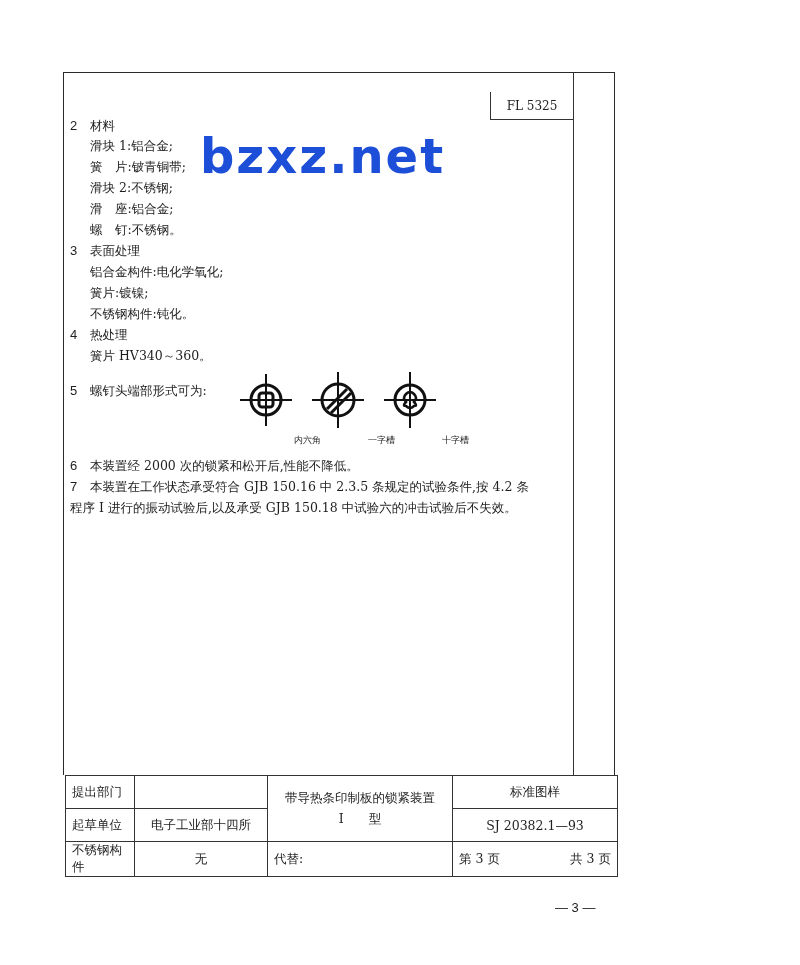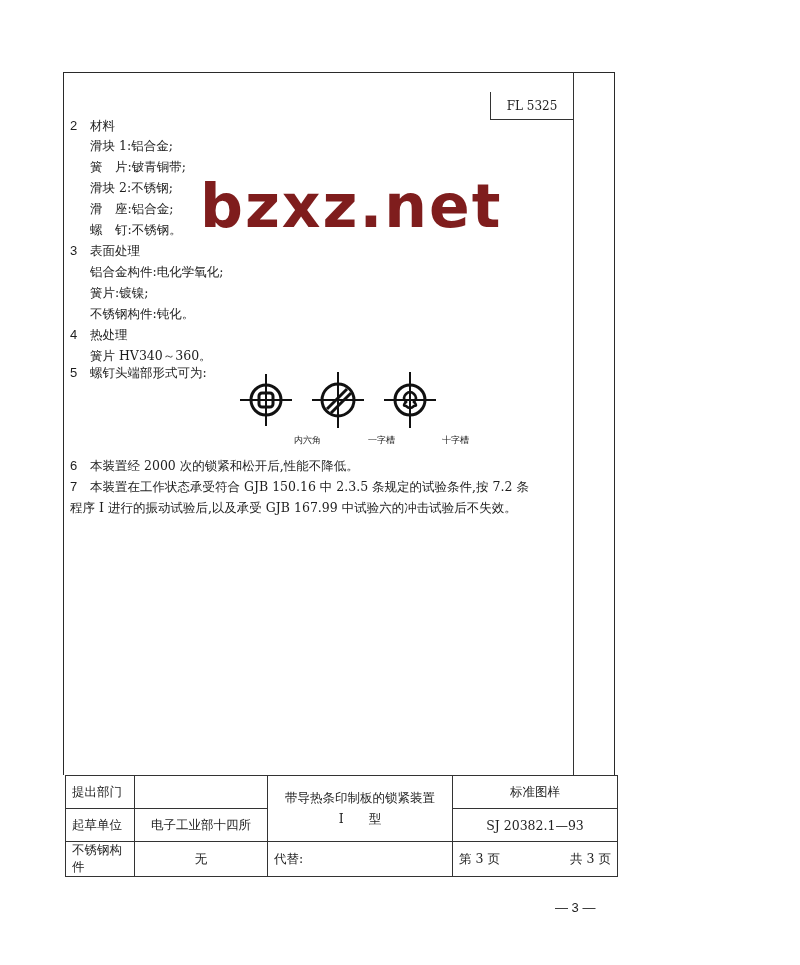--- a/index.html
+++ b/index.html
@@ -6,21 +6,21 @@
   body { width:800px; height:965px; position:relative; overflow:hidden;
          font-family:"DejaVu Serif", "Liberation Serif", serif; color:#1e1e1e; }
   .frame { position:absolute; left:63px; top:72px; width:552px; height:703px;
            border:1.5px solid #2a2a2a; border-bottom:none; box-sizing:border-box; }
   .inner-vline { position:absolute; left:573px; top:72px; width:0; height:703px;
                  border-left:1px solid #333; }
   .code-box { position:absolute; left:490px; top:72px; width:83px; height:28px;
               border-left:1px solid #333; border-bottom:1px solid #333; box-sizing:border-box;
               font-size:12px; display:flex; align-items:center; justify-content:center;margin-top:20px; }
   .watermark { position:absolute; left:200px; top:132px; font-family:"DejaVu Sans", sans-serif;
-               font-weight:bold; font-size:60px; color:#7f1d1d; letter-spacing:2px; line-height:1;margin-top:44px; }
+               font-weight:bold; font-size:48px; color:#1d4ed8; letter-spacing:2px; line-height:1; }
   .content { position:absolute; left:70px; top:118px; width:500px; font-size:12.5px; }
   .line { position:absolute; white-space:nowrap; }
   .num { display:inline-block; width:20px; font-family:"Liberation Sans", sans-serif; font-size:13px; }
   .indent { left:20px; }
   .icons { position:absolute; left:240px; top:372px; width:200px; height:80px; }
   .icon { position:absolute; top:0; }
   .icon-label { position:absolute; top:62px; font-size:9px; white-space:nowrap;margin-left:44px; }
   table.title-block { position:absolute; left:65px; top:775px; width:553px; height:98px;
            border-collapse:collapse; font-size:12.5px;padding-left:32px; }
   table.title-block td { border:1.5px solid #333; padding:0 6px; height:32px; }
@@ -41,24 +41,24 @@
   <div class="line indent" style="top:41px">簧　片:铍青铜带;</div>
   <div class="line indent" style="top:62px">滑块 2:不锈钢;</div>
   <div class="line indent" style="top:83px">滑　座:铝合金;</div>
   <div class="line indent" style="top:104px">螺　钉:不锈钢。</div>
   <div class="line" style="top:125px"><span class="num">3</span><span>表面处理</span></div>
   <div class="line indent" style="top:146px">铝合金构件:电化学氧化;</div>
   <div class="line indent" style="top:167px">簧片:镀镍;</div>
   <div class="line indent" style="top:188px">不锈钢构件:钝化。</div>
   <div class="line" style="top:209px"><span class="num">4</span><span>热处理</span></div>
   <div class="line indent" style="top:230px">簧片 HV340～360。</div>
-  <div class="line" style="top:247px"><span class="num">5</span><span>螺钉头端部形式可为:</span></div>
+  <div class="line" style="top:265px"><span class="num">5</span><span>螺钉头端部形式可为:</span></div>
   <div class="line" style="top:340px"><span class="num">6</span><span>本装置经 2000 次的锁紧和松开后,性能不降低。</span></div>
-  <div class="line" style="top:361px"><span class="num">7</span><span>本装置在工作状态承受符合 GJB 150.16 中 2.3.5 条规定的试验条件,按 7.2 条</span></div>
-  <div class="line" style="top:382px">程序 I 进行的振动试验后,以及承受 GJB 167.99 中试验六的冲击试验后不失效。</div>
+  <div class="line" style="top:361px"><span class="num">7</span><span>本装置在工作状态承受符合 GJB 150.16 中 2.3.5 条规定的试验条件,按 4.2 条</span></div>
+  <div class="line" style="top:382px">程序 I 进行的振动试验后,以及承受 GJB 150.18 中试验六的冲击试验后不失效。</div>
 </div>
 
 <div class="icons">
   <div class="icon" style="left:0">
     <svg width="52" height="56" viewBox="0 0 52 56">
         <line x1="26" y1="2" x2="26" y2="54" stroke="#111" stroke-width="2"></line>
         <line x1="0" y1="28" x2="52" y2="28" stroke="#111" stroke-width="2"></line>
         <circle cx="26" cy="28" r="15" fill="none" stroke="#111" stroke-width="3"></circle>
         <rect x="19" y="21" width="14" height="14" rx="3" fill="none" stroke="#111" stroke-width="3"></rect>
       </svg>

